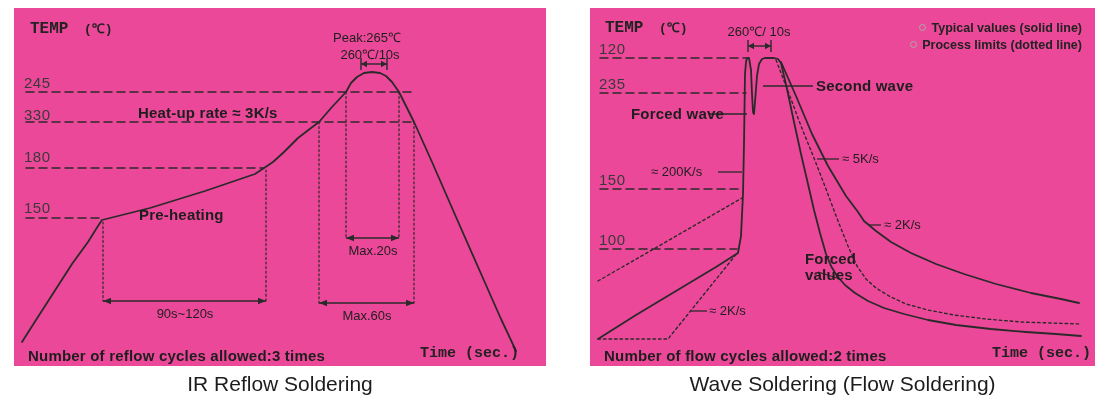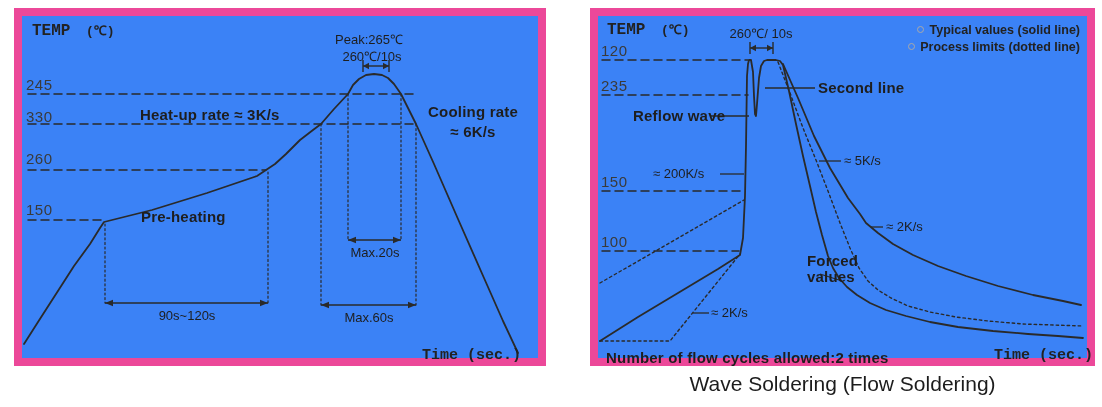--- a/index.html
+++ b/index.html
@@ -1,18 +1,18 @@
 <!DOCTYPE html>
 <html><head>
 <meta charset="utf-8">
 <style>
   html,body{margin:0;padding:0;background:#ffffff;}
   .page{position:relative;width:1102px;height:407px;background:#ffffff;overflow:hidden;
         font-family:"Liberation Sans",sans-serif;color:#1a1a1a;}
-  .frame{position:absolute;border:8px solid #ec4899;background:#3b82f6;box-sizing:border-box;}
+  .frame{position:absolute;border:6px solid #ec4899;background:#ec4899;box-sizing:border-box;}
   .frame svg{position:absolute;left:0;top:0;}
   .abs{position:absolute;white-space:nowrap;}
   .lbl{font-weight:bold;font-size:15px;color:#1e1e1e;letter-spacing:.2px;}
   .lbl-sm{font-weight:normal;font-size:13px;color:#1e1e1e;}
   .tick{font-size:15px;color:#3a3a3a;letter-spacing:.5px;}
   .mono{font-family:"Liberation Mono","DejaVu Sans Mono",monospace;font-weight:bold;font-size:16px;color:#222;}
   .mono-sm{font-family:"Liberation Mono","DejaVu Sans Mono",monospace;font-weight:bold;font-size:13px;color:#222;}
   .ctr{transform:translateX(-50%);}
   .caption{position:absolute;text-align:center;font-size:21px;color:#1c1c1c;}
   .legend{position:absolute;right:7px;top:5px;text-align:center;}
@@ -56,42 +56,40 @@
         <polygon points="394,289 386,285.8 386,292.2" fill="#2a2a2a"></polygon>
       </svg>
 
     <div class="abs mono" style="left:10px;top:5px">
       <span>TEMP</span>
       <span class="mono-sm" style="margin-left:6px">(℃)</span>
     </div>
 
     <div class="abs tick" style="left:4px;top:60px">245</div>
     <div class="abs tick" style="left:4px;top:92px">330</div>
-    <div class="abs tick" style="left:4px;top:134px">260</div>
+    <div class="abs tick" style="left:4px;top:134px">180</div>
     <div class="abs tick" style="left:4px;top:185px">150</div>
 
     <div class="abs lbl" style="left:118px;top:90px">Heat-up rate ≈ 3K/s</div>
 
-    <div class="abs cool-block" style="left:402px;top:86px;width:98px">
-      <div class="lbl">Cooling rate</div>
-      <div class="lbl">≈ 6K/s</div>
-    </div>
 
     <div class="abs lbl-sm ctr" style="left:347px;top:14px">Peak:265℃</div>
     <div class="abs lbl-sm ctr" style="left:350px;top:31px">260℃/10s</div>
 
     <div class="abs lbl" style="left:119px;top:192px">Pre-heating</div>
     <div class="abs lbl-sm ctr" style="left:165px;top:292px">90s~120s</div>
 
     <div class="abs lbl-sm ctr" style="left:353px;top:229px">Max.20s</div>
     <div class="abs lbl-sm ctr" style="left:347px;top:294px">Max.60s</div>
 
+    <div class="abs lbl" style="left:8px;top:333px">Number of reflow cycles allowed:3 times</div>
     <div class="abs mono" style="left:400px;top:331px;font-size:15px">Time (sec.)</div>
   </section>
 
+  <div class="caption" style="left:14px;top:372px;width:532px">IR Reflow Soldering</div>
 
   <section class="frame" style="left:590px;top:8px;width:505px;height:358px">
     <svg width="499" height="352" viewBox="0 0 499 352">
         <path d="M4 44 L150 44" fill="none" stroke="#2a2a2a" stroke-linejoin="round" stroke-linecap="round" stroke-width="1.5" stroke-dasharray="8 5"></path>
         <path d="M4 79 L150 79" fill="none" stroke="#2a2a2a" stroke-linejoin="round" stroke-linecap="round" stroke-width="1.5" stroke-dasharray="8 5"></path>
         <path d="M4 175 L146 175" fill="none" stroke="#2a2a2a" stroke-linejoin="round" stroke-linecap="round" stroke-width="1.5" stroke-dasharray="8 5"></path>
         <path d="M4 235 L141 235" fill="none" stroke="#2a2a2a" stroke-linejoin="round" stroke-linecap="round" stroke-width="1.5" stroke-dasharray="8 5"></path>
         <path d="M2 325 L40 301 L80 277 L120 253 L142 239 L145 222 L147 180 L148 130 L149 60 L150 48 L151 44 L153 44 L155 56 L156 80 L157 98 L158 100 L159 88 L161 62 L163 50 L166 45 L169 44 L178 44 L182 45 L185 49 L191 75 L198 108 L205 140 L212 170 L218 196 L224 219 L230 240 L235 252 L241 262 L249 271 L259 279 L272 287 L288 294 L308 300 L332 306 L360 311 L395 315 L430 318 L460 320 L485 322" fill="none" stroke="#2a2a2a" stroke-linejoin="round" stroke-linecap="round" stroke-width="1.8"></path>
         <path d="M185 48 L200 82 L216 120 L232 152 L250 182 L262 198 L268 207 L280 217 L295 228 L315 239 L340 250 L368 260 L400 270 L435 279 L465 285 L483 289" fill="none" stroke="#2a2a2a" stroke-linejoin="round" stroke-linecap="round" stroke-width="1.8"></path>
         <path d="M180 46 L192 77 L205 112 L218 144 L230 175 L242 207 L252 232 L261 252 L270 265 L280 274 L293 282 L310 290 L332 296 L358 301 L390 305 L425 308 L455 309 L485 310" fill="none" stroke="#2a2a2a" stroke-linejoin="round" stroke-linecap="round" stroke-width="1.4" stroke-dasharray="2.5 3"></path>
@@ -127,22 +125,22 @@
         <span class="legend-dot"></span>
         <span class="legend-txt">Process limits (dotted  line)</span>
       </div>
     </div>
 
     <div class="abs tick" style="left:3px;top:26px">120</div>
     <div class="abs tick" style="left:3px;top:61px">235</div>
     <div class="abs tick" style="left:3px;top:157px">150</div>
     <div class="abs tick" style="left:3px;top:217px">100</div>
 
-    <div class="abs lbl" style="left:35px;top:91px">Reflow wave</div>
-    <div class="abs lbl" style="left:220px;top:63px">Second line</div>
+    <div class="abs lbl" style="left:35px;top:91px">Forced wave</div>
+    <div class="abs lbl" style="left:220px;top:63px">Second wave</div>
 
     <div class="abs lbl-sm" style="left:55px;top:150px">≈ 200K/s</div>
     <div class="abs lbl-sm" style="left:246px;top:137px">≈ 5K/s</div>
     <div class="abs lbl-sm" style="left:288px;top:203px">≈ 2K/s</div>
     <div class="abs lbl-sm" style="left:113px;top:289px">≈ 2K/s</div>
 
     <div class="abs lbl two-line" style="left:166px;top:237px">
       <div>Forced</div>
       <div>values</div>
     </div>

